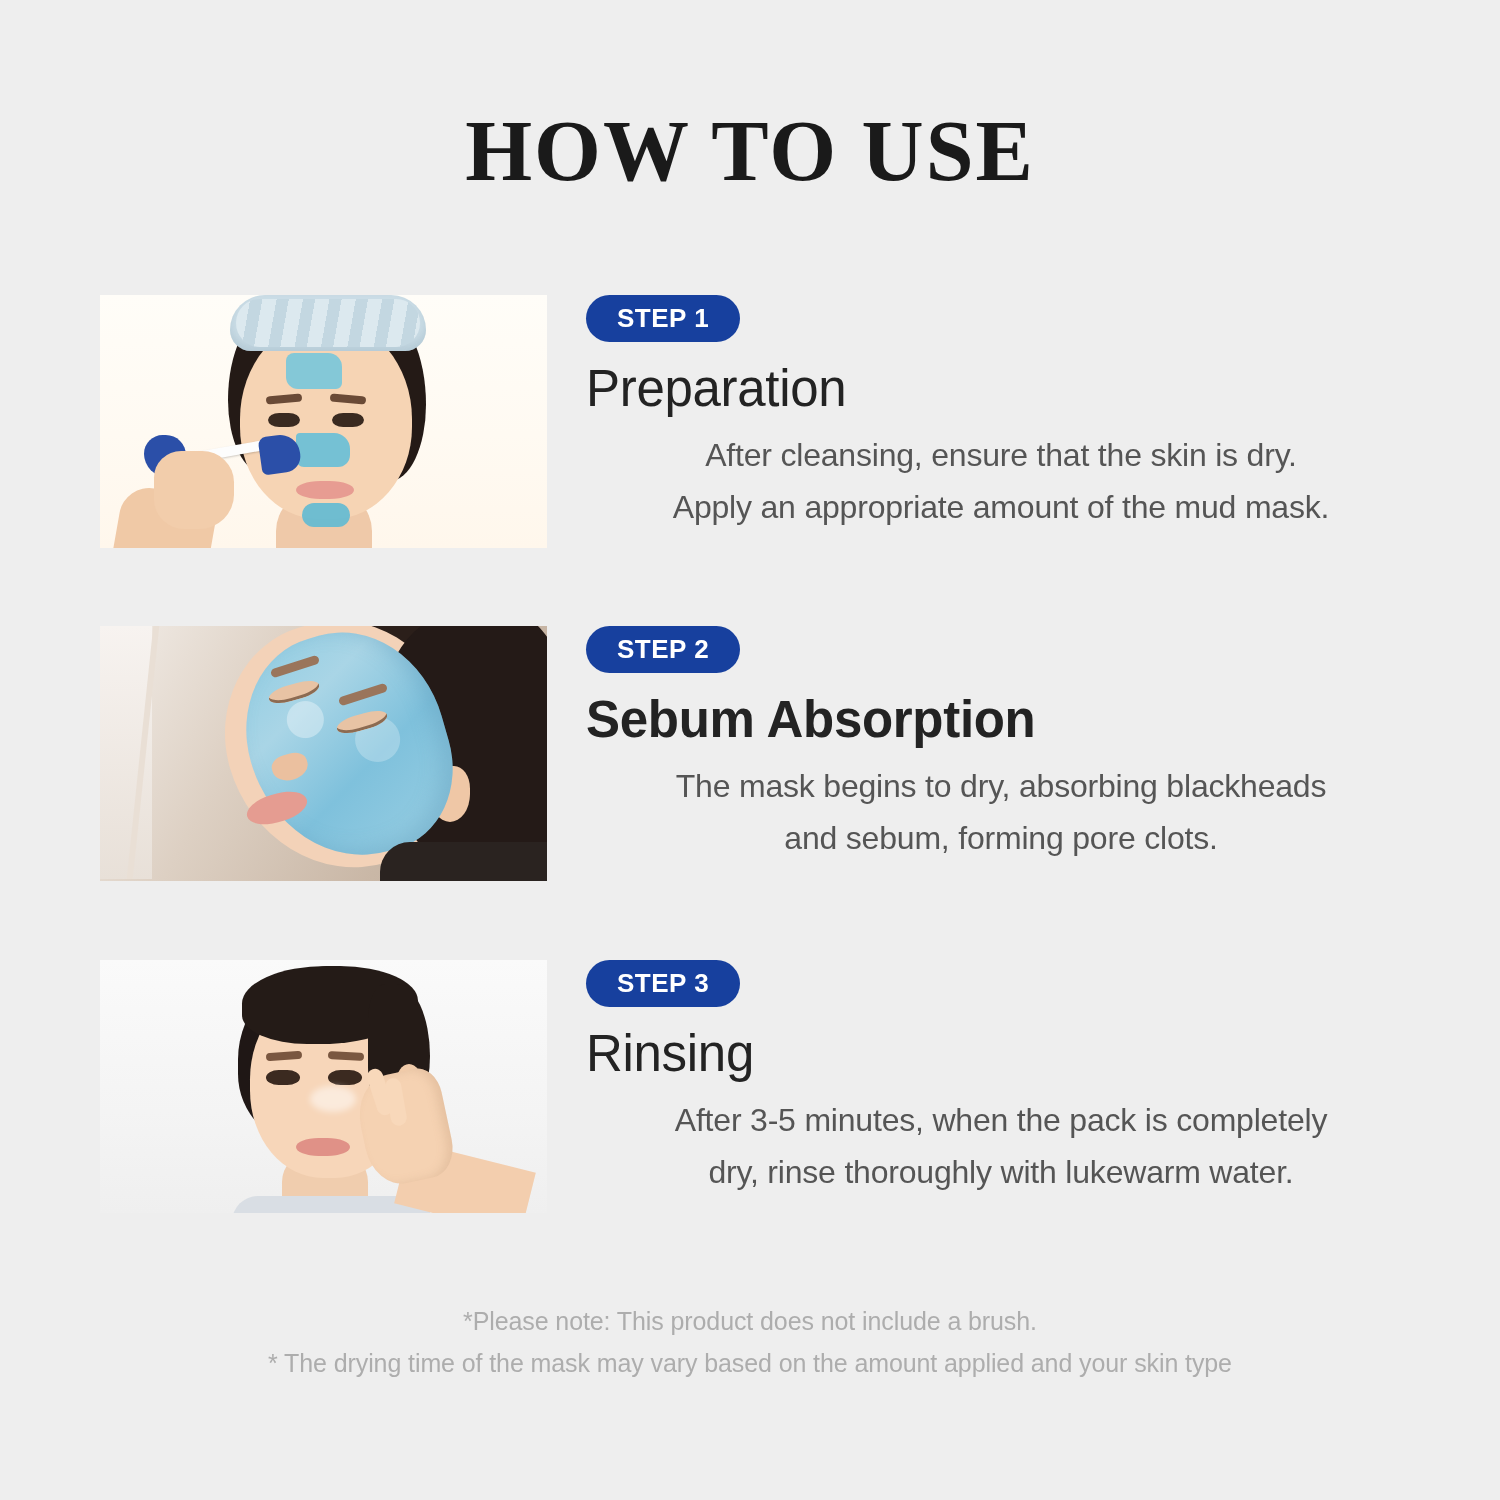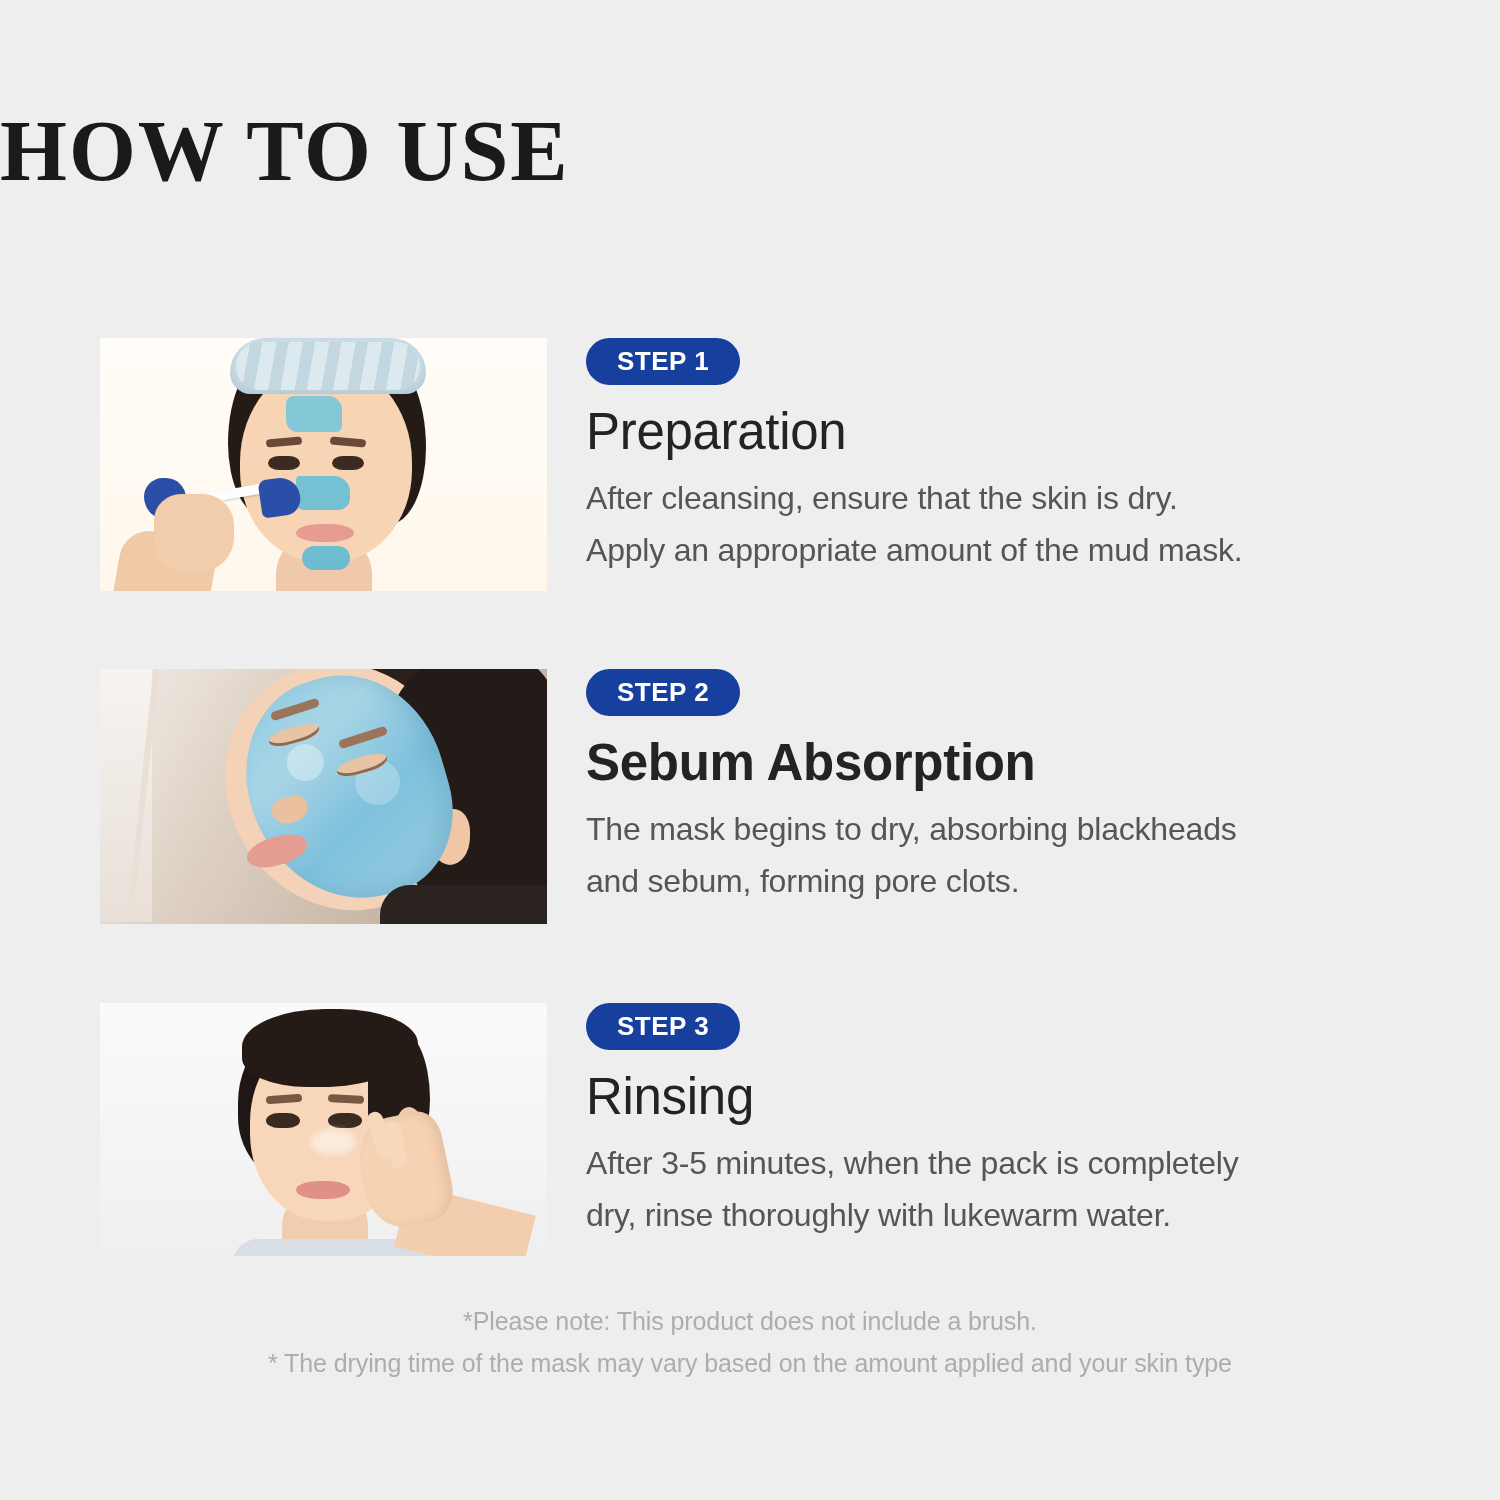--- a/index.html
+++ b/index.html
@@ -17,35 +17,35 @@
     height:1500px;
     background:#EEEEEE;
   }
 
   
   .page-title {
     position:absolute;
     top:108px;
     left:0;
     width:1500px;
+    text-align:center;
     font-family:"Liberation Serif", "DejaVu Serif", serif;
     font-weight:700;
     font-size:86px;
     letter-spacing:2px;
     color:#1A1A1A;
     line-height:1;
   }
 
   
   .step-row {
     position:absolute;
     left:0;
     width:1195px;
     height:260px;
-    margin-top:43px;
   }
   #step-row-1 { top:295px; }
   #step-row-2 { top:626px; }
   #step-row-3 { top:960px; }
 
   .step-photo {
     position:absolute;
     left:100px;
     top:0;
     width:447px;
@@ -85,20 +85,21 @@
   }
   .step-heading.bold { font-weight:700; }
 
   .step-body {
     margin-top:14px;
     font-size:32px;
     font-weight:400;
     color:#555555;
     line-height:1.62;
     letter-spacing:-0.2px;
+    text-align:center;
   }
   .step-body div { white-space:nowrap; }
 
   
   .footnotes {
     position:absolute;
     left:0;
     top:1300px;
     width:1500px;
     text-align:center;

